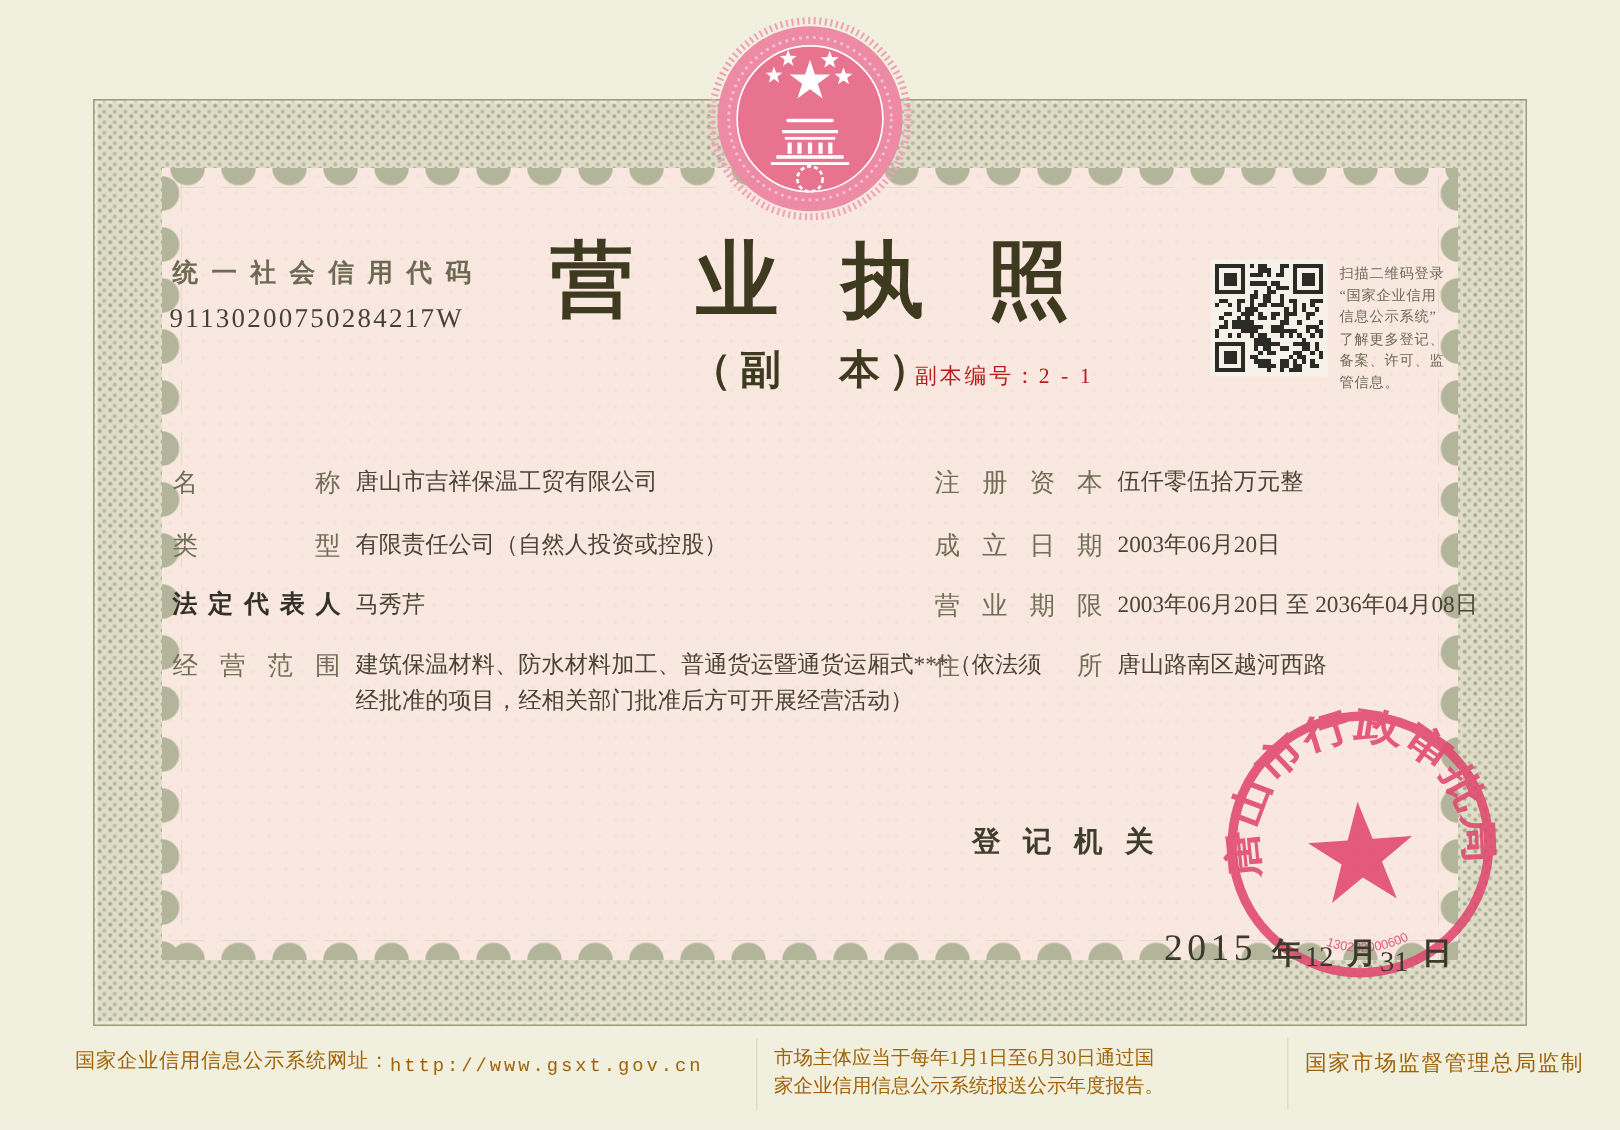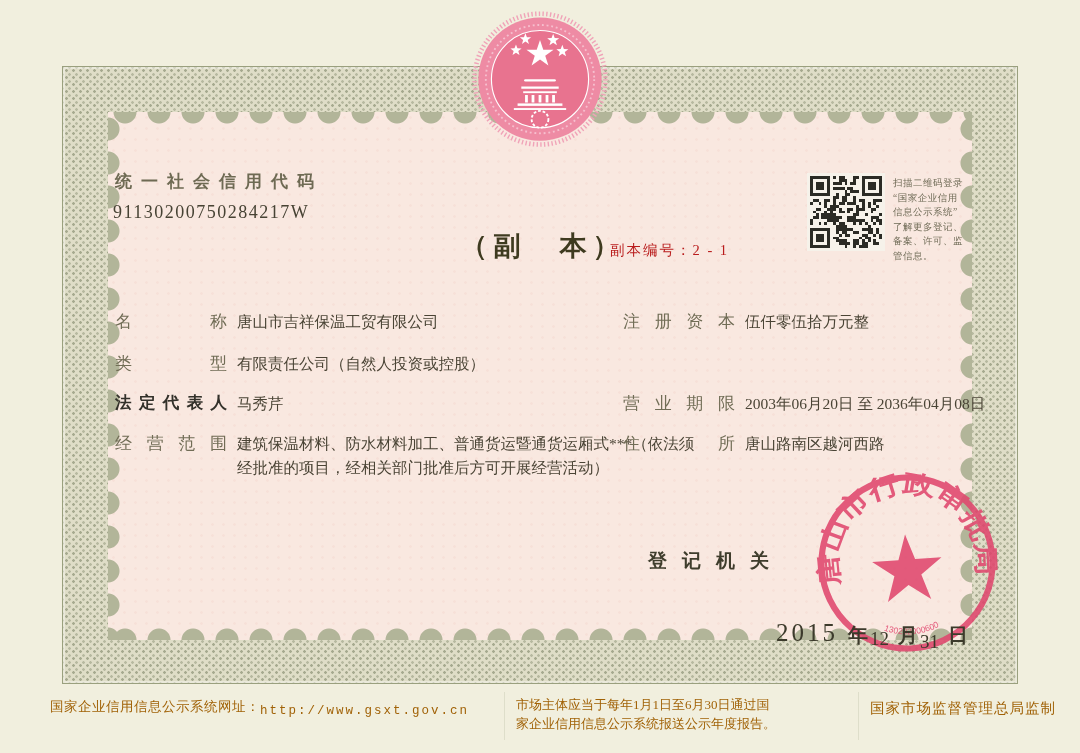--- a/index.html
+++ b/index.html
@@ -128,20 +128,21 @@
         <rect x="56" y="100" width="48" height="2.6"></rect>
         <rect x="52" y="105" width="56" height="2"></rect>
       </g>
       <circle cx="80" cy="117" r="9" fill="none" stroke="#ffffff" stroke-width="2" stroke-dasharray="3 2"></circle>
     </svg>
   </div>
 
   <div class="credit-label">统一社会信用代码</div>
   <div class="credit-code">91130200750284217W</div>
 
+  <div class="title">营业执照</div>
   <div class="subtitle">（副　本）</div>
   <div class="copy-no">副本编号：2 - 1</div>
 
   <div class="qr">
     <svg viewBox="-1 -1 27 27">
         <g fill="#2b2b25" shape-rendering="crispEdges">
           <rect x="8" y="0" width="1" height="1"></rect>
           <rect x="10" y="0" width="1" height="1"></rect>
           <rect x="11" y="0" width="1" height="1"></rect>
           <rect x="15" y="0" width="1" height="1"></rect>
@@ -369,20 +370,23 @@
   <div class="row" style="left:115px; top:392px;">
     <span class="flabel bold">法定代表人</span><span class="fvalue" style="max-width:470px;">马秀芹</span>
   </div>
   <div class="row" style="left:115px; top:432px;">
     <span class="flabel">经营范围</span><span class="fvalue" style="width:468px;">建筑保温材料、防水材料加工、普通货运暨通货运厢式***（依法须经批准的项目，经相关部门批准后方可开展经营活动）</span>
   </div>
 
   <div class="row" style="left:623px; top:310px;">
     <span class="flabel">注册资本</span><span class="fvalue" style="max-width:300px;">伍仟零伍拾万元整</span>
   </div>
+  <div class="row" style="left:623px; top:352px;">
+    <span class="flabel">成立日期</span><span class="fvalue" style="max-width:300px;">2003年06月20日</span>
+  </div>
   <div class="row" style="left:623px; top:392px;">
     <span class="flabel">营业期限</span><span class="fvalue" style="max-width:310px; white-space:nowrap;">2003年06月20日 至 2036年04月08日</span>
   </div>
   <div class="row" style="left:623px; top:432px;">
     <span class="flabel">住所</span><span class="fvalue" style="max-width:300px;">唐山路南区越河西路</span>
   </div>
 
   <div class="reg-label">登记机关</div>
 
   <div class="seal">

